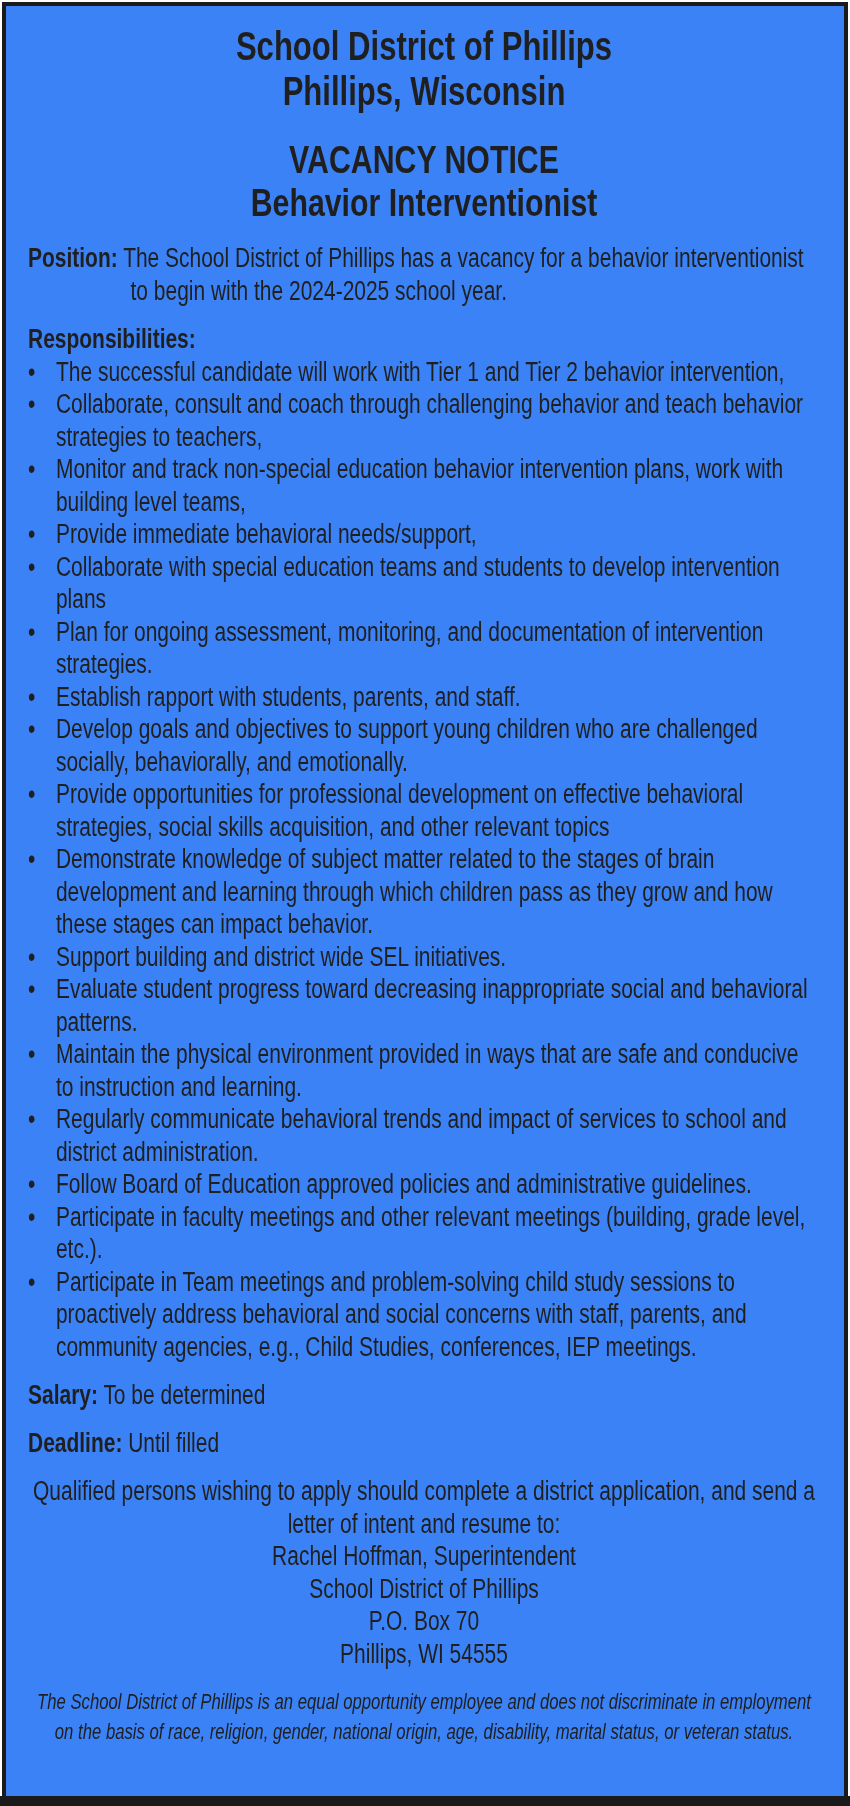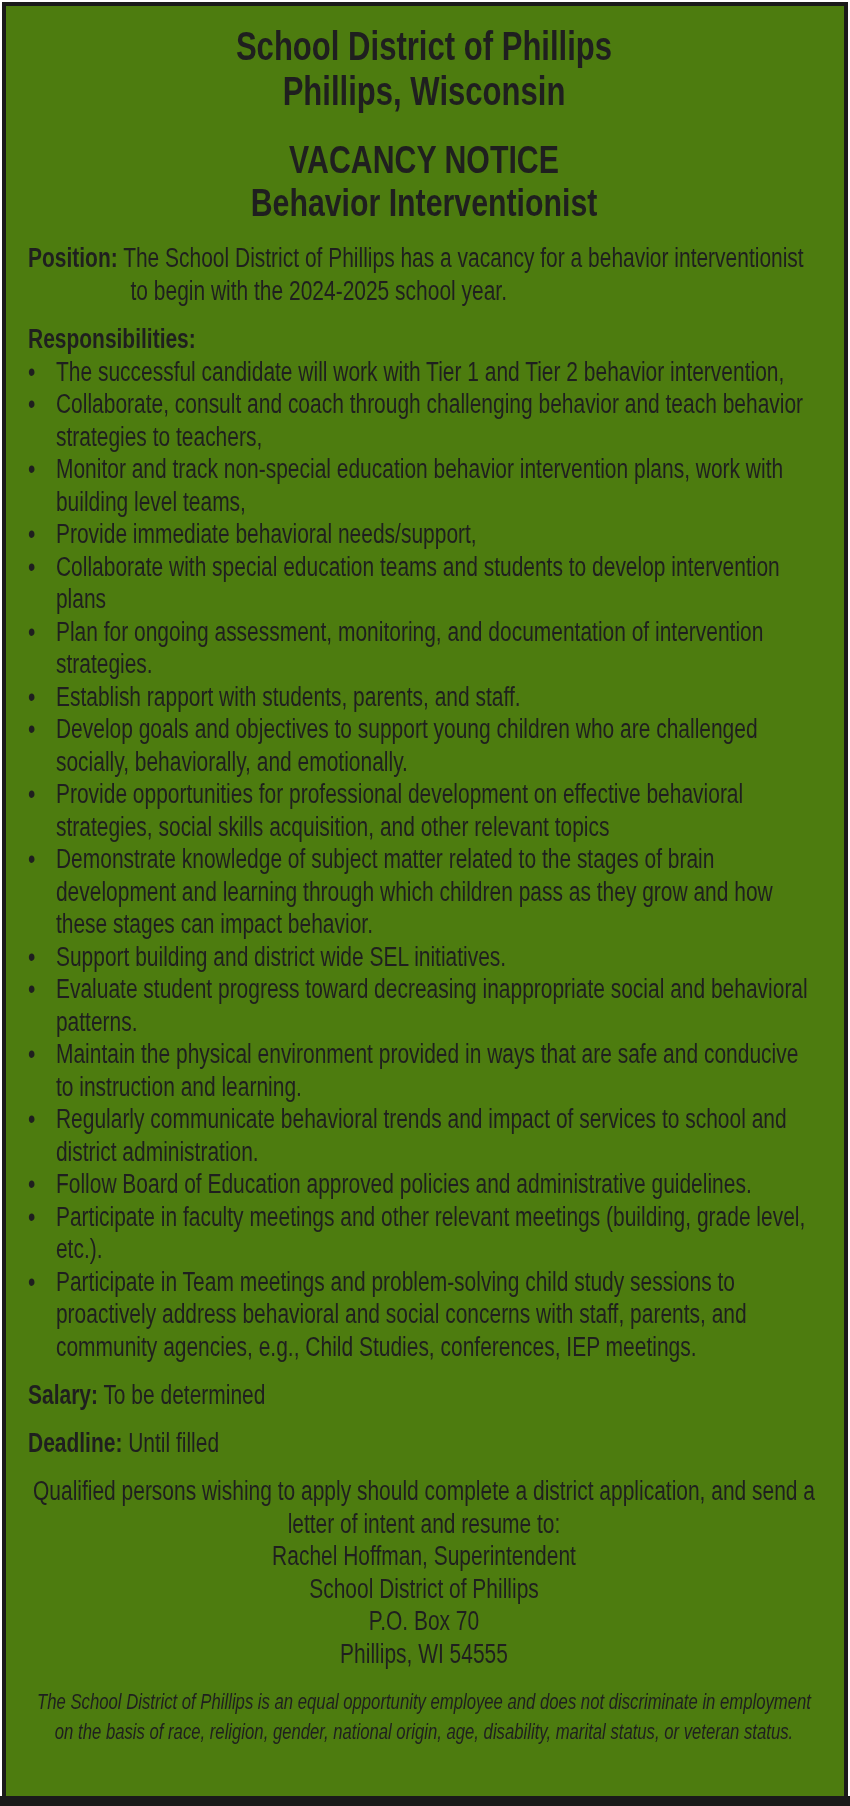--- a/index.html
+++ b/index.html
@@ -14,21 +14,21 @@
     overflow: hidden;
     font-family: "Liberation Sans", "DejaVu Sans", sans-serif;
     color: #1f1f1f;
   }
   
   .frame {
     position: absolute;
     top: 2px; left: 2px; right: 2px; bottom: 10px;
     border: 4px solid #1a1a1a;
     border-bottom: none;
-    background: #4d7c0f;
+    background: #3b82f6;
     overflow: hidden;
   }
   .bottom-bar {
     position: absolute;
     left: 0; right: 0; bottom: 0;
     height: 10px;
     background: #1a1a1a;
   }
   
   .condensed {

